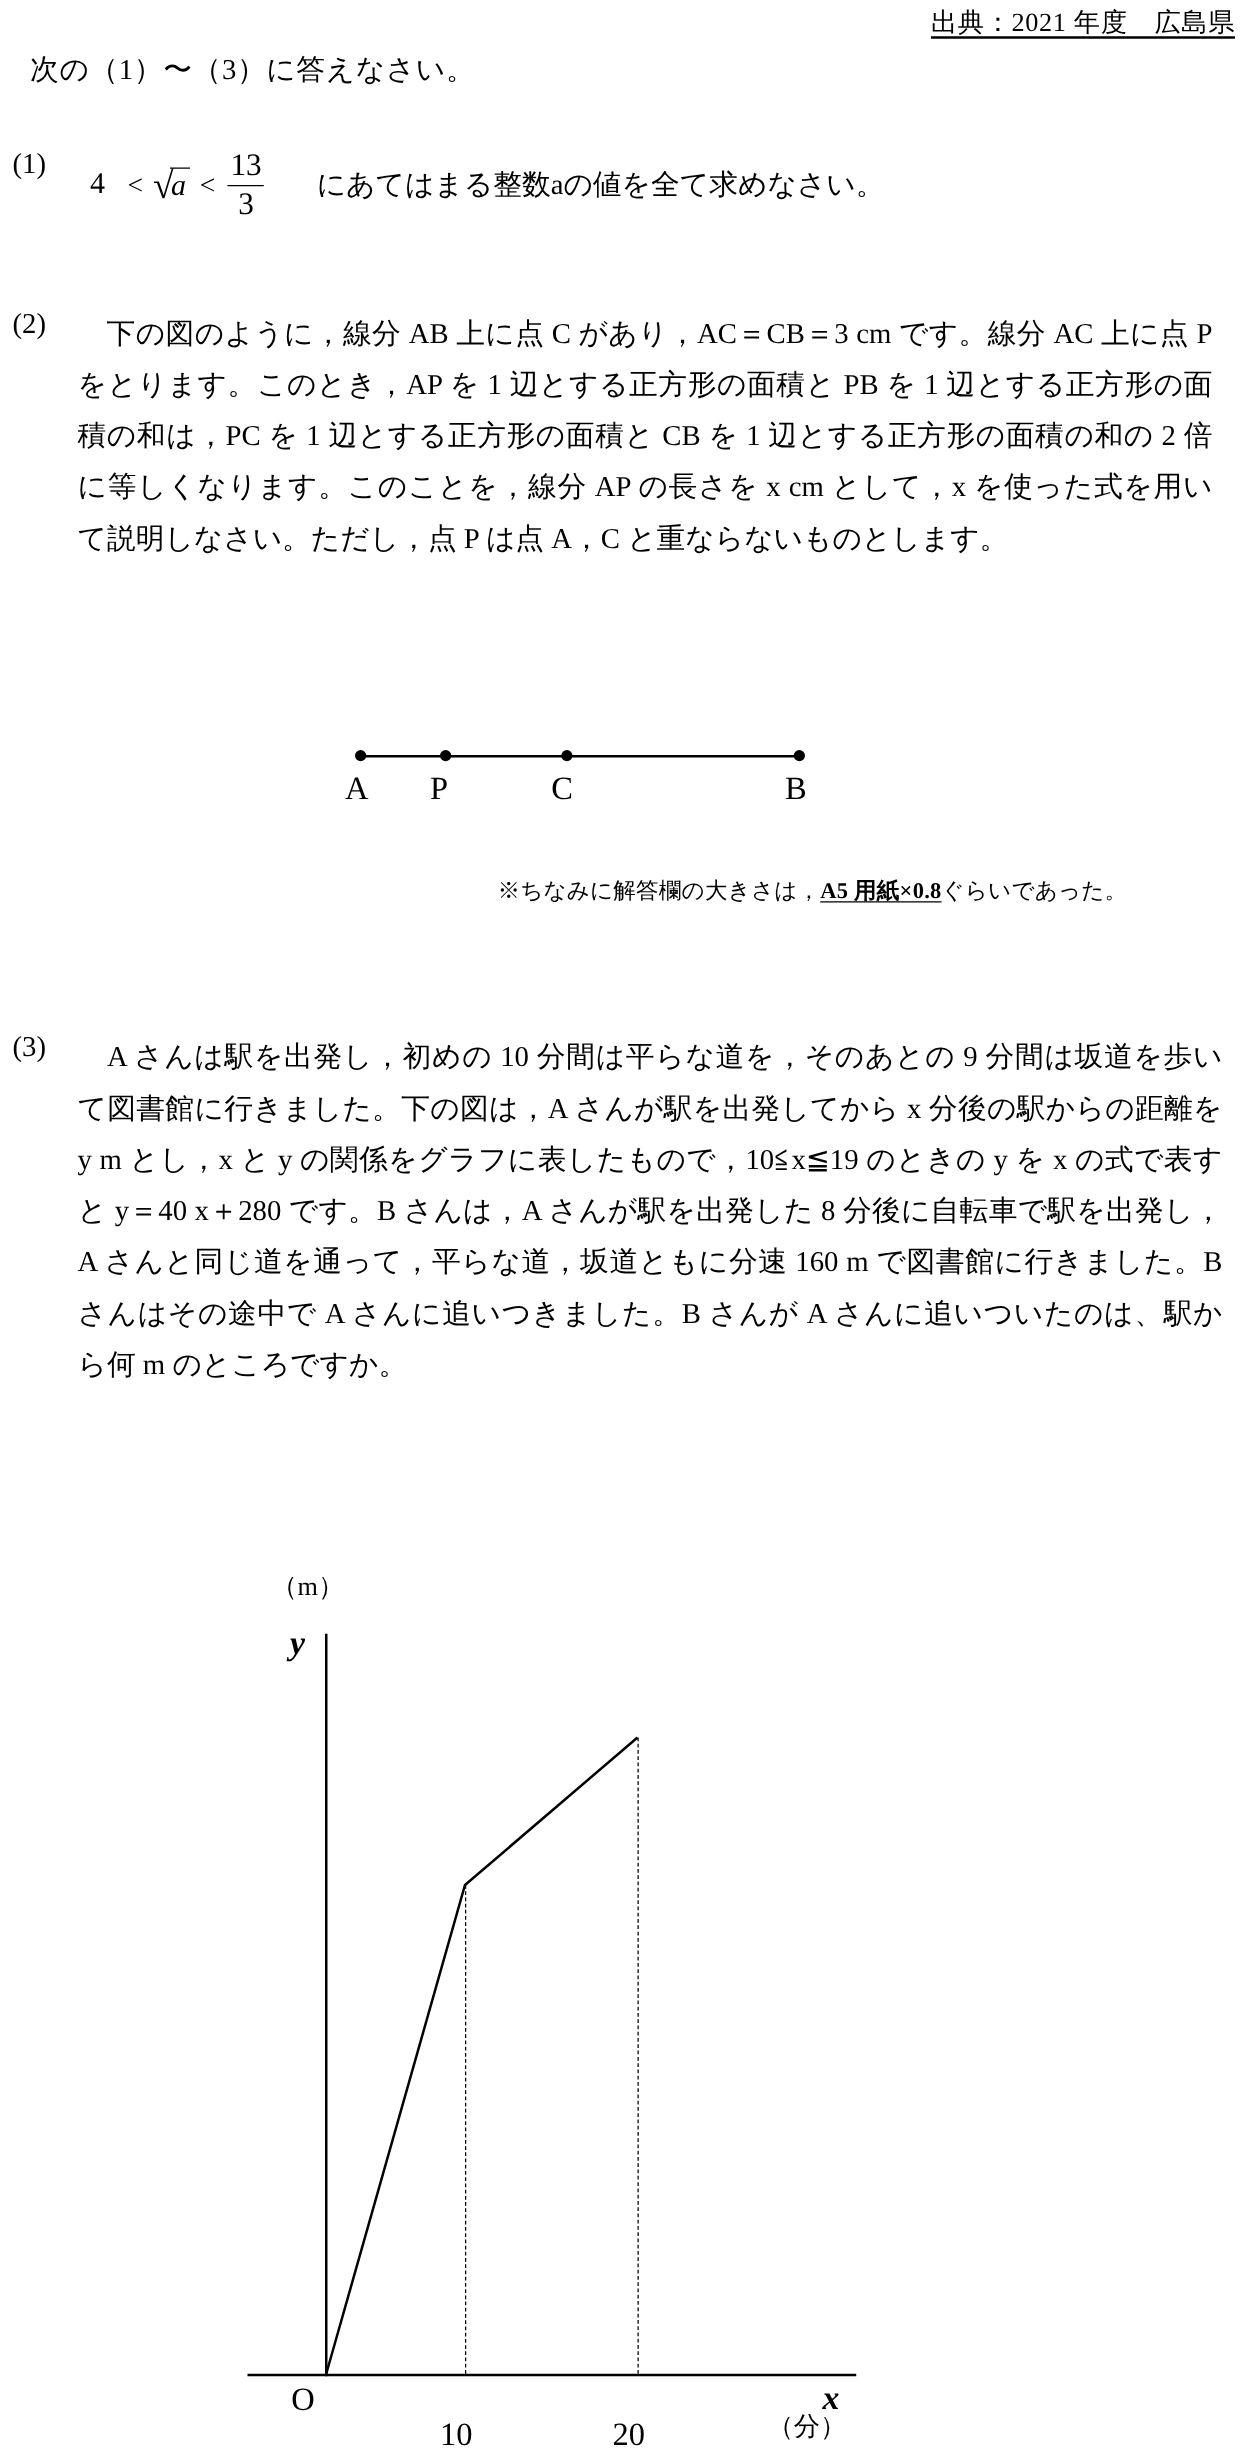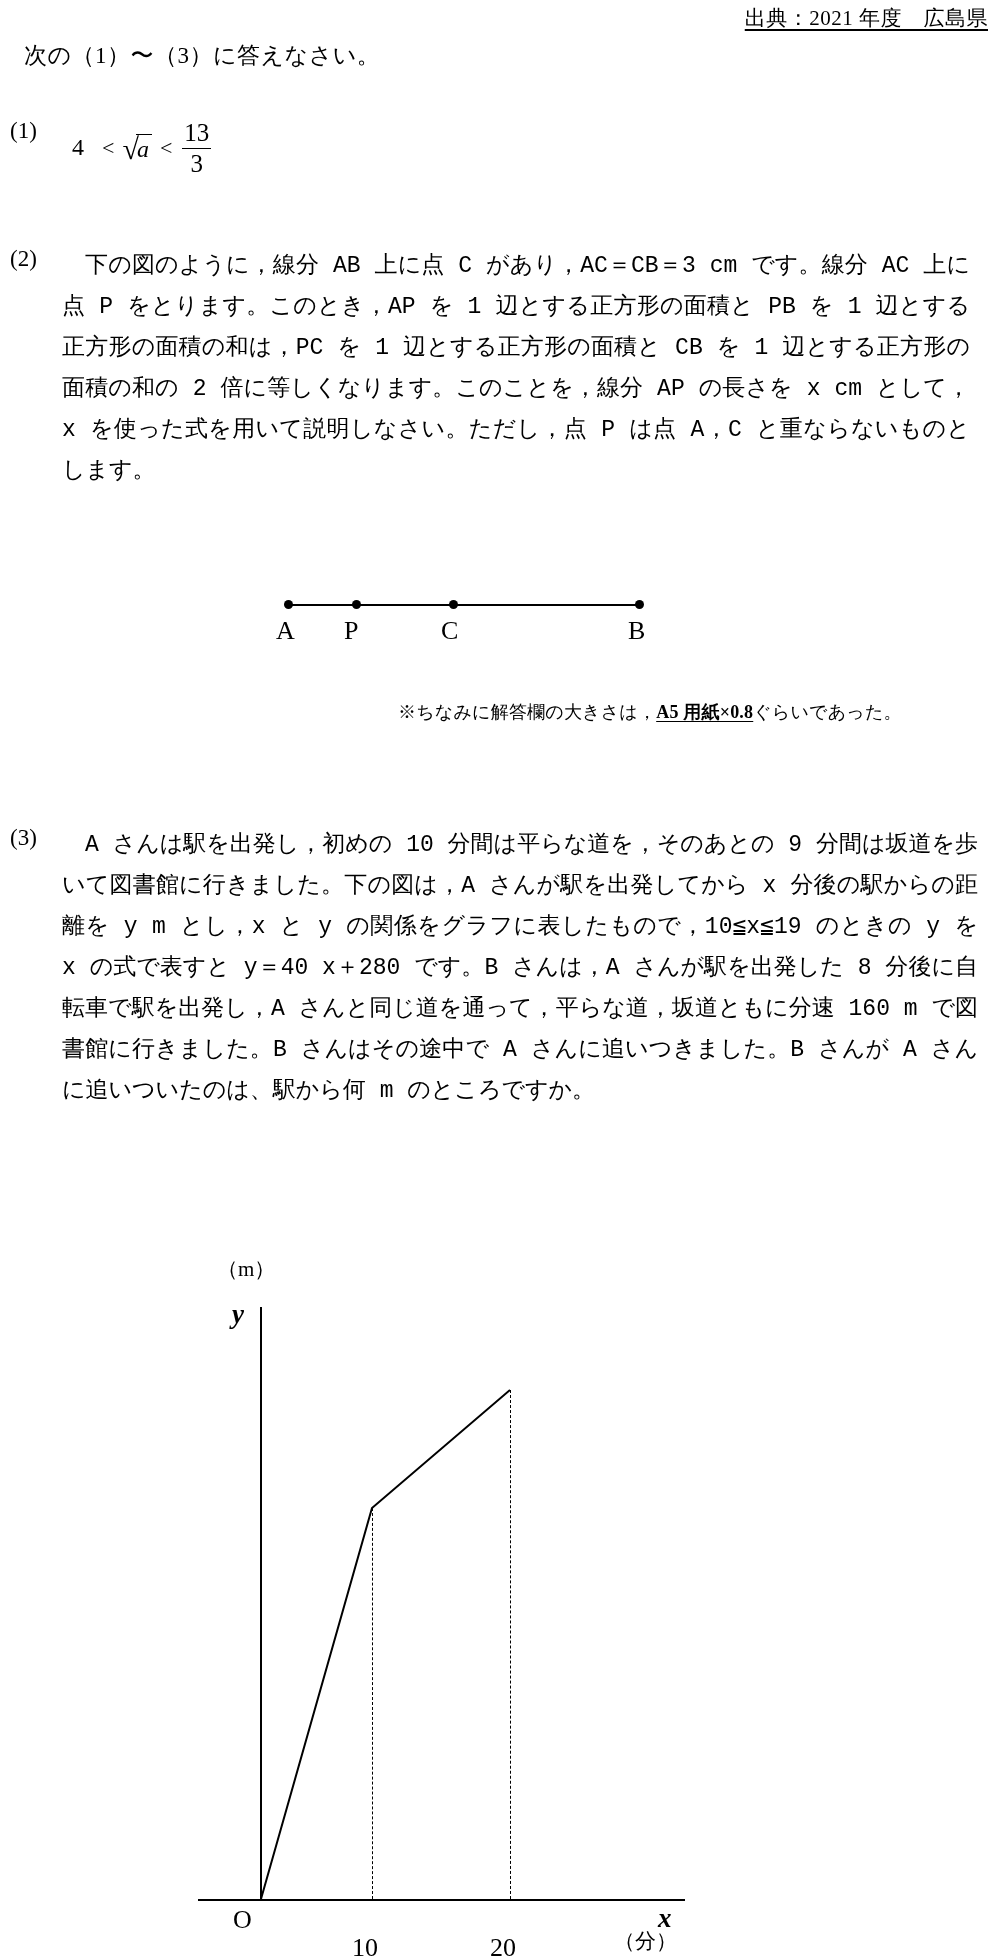--- a/index.html
+++ b/index.html
@@ -42,21 +42,20 @@
     position: absolute;
     font-size: 23px;
   }
 
   .qbody {
     position: absolute;
     font-size: 23px;
     line-height: 41px;
     text-align: justify;
     text-justify: inter-ideograph;
-    font-family: Liberation Mono, monospace;
   }
 
   
   .q1-row {
     position: absolute;
     left: 72px;
     top: 118px;
     display: flex;
     align-items: center;
     font-size: 24px;
@@ -228,20 +227,21 @@
   <span class="lt">&lt;</span>
   <span class="sqrt">
     <span class="radical">√</span>
     <span class="rad-body">a</span>
   </span>
   <span class="lt">&lt;</span>
   <span class="frac">
     <span class="num2">13</span>
     <span class="den">3</span>
   </span>
+  <span class="q1-tail">にあてはまる整数aの値を全て求めなさい。</span>
 </div>
 
 <div class="qnum" style="left:10px; top:246px;">(2)</div>
 <div class="qbody" style="left:62px; top:246px; width:908px;">　下の図のように，線分 AB 上に点 C があり，AC＝CB＝3 cm です。線分 AC 上に点 P をとります。このとき，AP を 1 辺とする正方形の面積と PB を 1 辺とする正方形の面積の和は，PC を 1 辺とする正方形の面積と CB を 1 辺とする正方形の面積の和の 2 倍に等しくなります。このことを，線分 AP の長さを x cm として，x を使った式を用いて説明しなさい。ただし，点 P は点 A，C と重ならないものとします。</div>
 
 <div id="segment-figure">
   <div class="seg-line"></div>
   <div class="seg-dot" style="left:14px;"></div>
   <div class="seg-dot" style="left:82px;"></div>
   <div class="seg-dot" style="left:179px;"></div>

